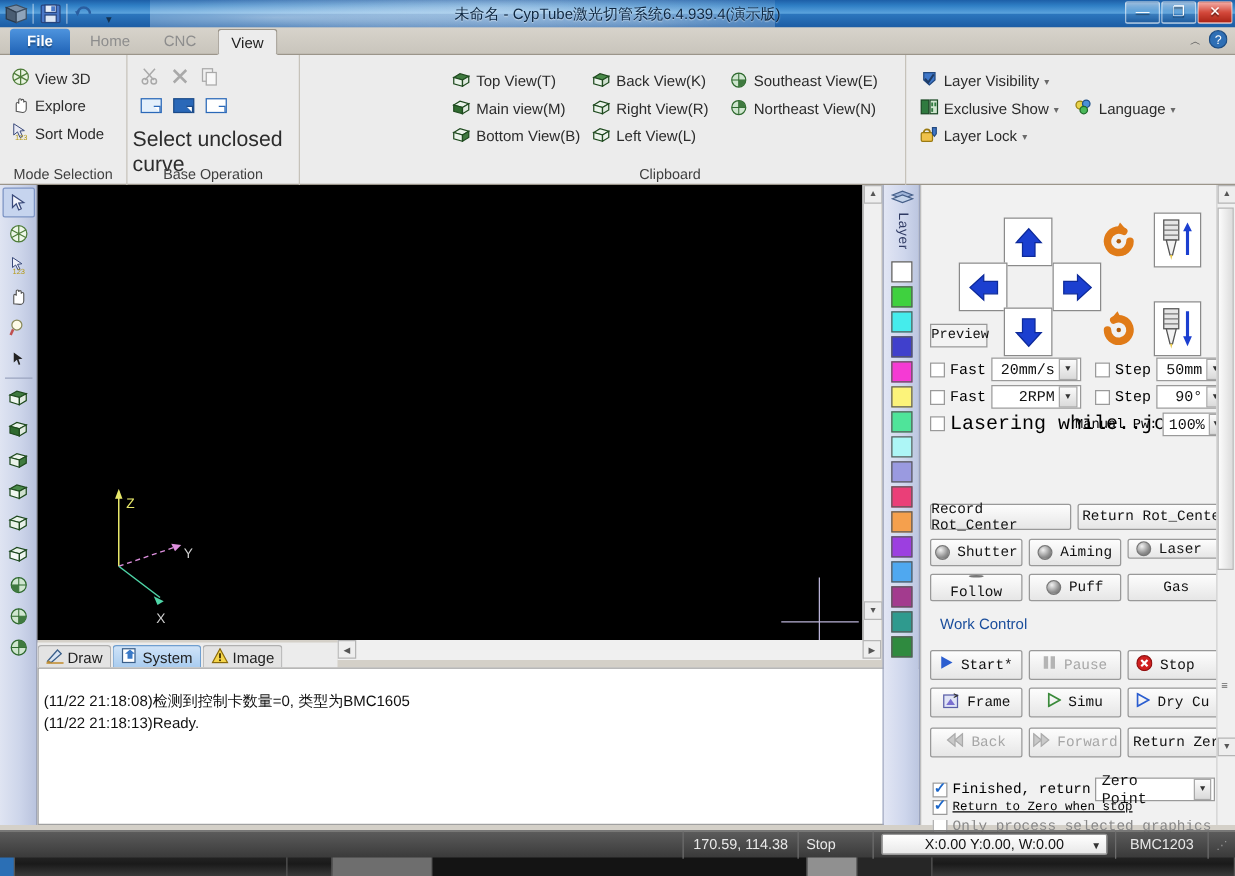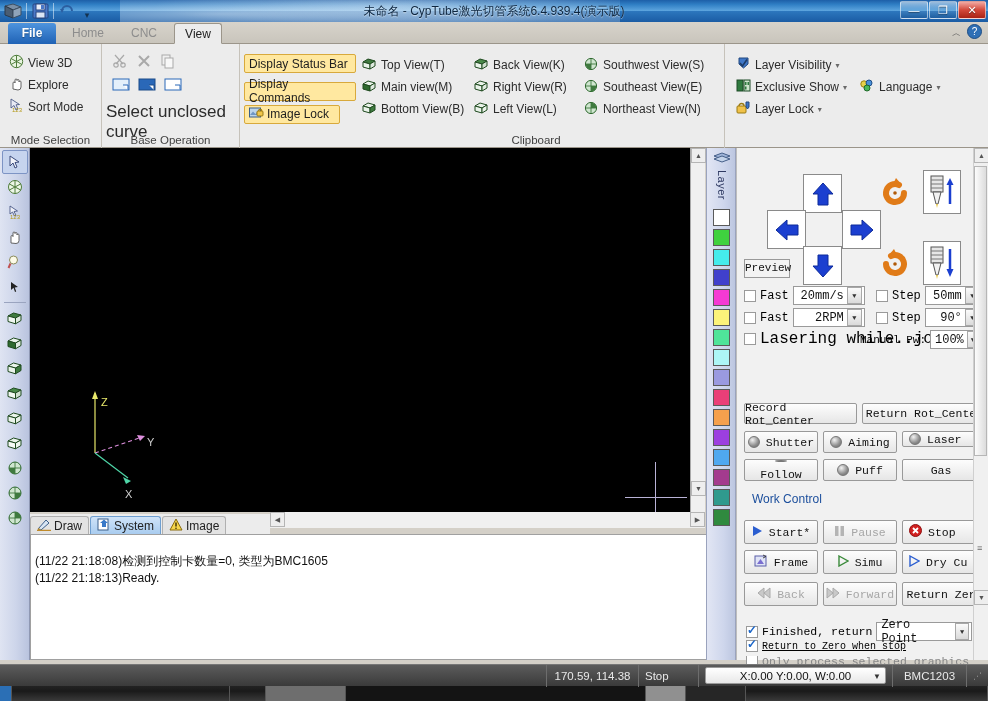--- a/index.html
+++ b/index.html
@@ -479,43 +479,20 @@
           <svg width="18" height="15" viewBox="0 0 18 15">
             <rect x="1" y="2" width="16" height="11" fill="#ffffff" stroke="#2a68b8"></rect>
             <path d="M11 8 L16 8 L16 13" fill="#fff" stroke="#2a68b8"></path>
           </svg>
         </span>
       </div>
       <div style="position:absolute;left:4px;top:58px;font-size:17px;color:#2c2c2c;">Select unclosed curve</div>
       <div class="rgroup-label">Base Operation</div>
     </div>
 
-    <div class="rgroup" style="left:240px;width:108px;border-right:none;">
-      <div style="position:absolute;left:4px;top:10px;">
-        <div style="margin-bottom:4px;">
-          <span class="yellowbtn" style="width:112px;">Display Status Bar</span>
-        </div>
-        <div style="margin-bottom:4px;">
-          <span class="yellowbtn" style="width:112px;">Display Commands</span>
-        </div>
-        <div>
-          <span class="yellowbtn" style="width:96px;">
-            <span>
-              <svg width="15" height="14" viewBox="0 0 15 14">
-                <rect x="0.5" y="2" width="11" height="9" fill="#bcd4ea" stroke="#3a5f8a"></rect>
-                <path d="M1 9 L4 5.5 L6.5 8 L9 4.5 L11 9 Z" fill="#6f96c4"></path>
-                <rect x="8" y="5" width="6" height="5" rx="1" fill="#f0c64a" stroke="#9a7a12"></rect>
-                <path d="M9.6 5 a1.6 1.6 0 0 1 3.2 0" fill="none" stroke="#9a7a12" stroke-width="1.1"></path>
-              </svg>
-            </span>
-            <span>Image Lock</span>
-          </span>
-        </div>
-      </div>
-    </div>
 
     <div class="rgroup" style="left:348px;width:377px;">
       <div style="position:absolute;left:10px;top:10px;">
         <div class="ritem">
           <span>
             <svg width="16" height="14" viewBox="0 0 16 14">
               <path d="M2 5 L7 2 L14 4 L9 7 Z" fill="#3f7a3f" stroke="#1f4a1f"></path>
               <path d="M2 5 L2 10 L9 12 L9 7 Z" fill="#eaf3ea" stroke="#1f4a1f"></path>
               <path d="M14 4 L14 9 L9 12 L9 7 Z" fill="#dfeadf" stroke="#1f4a1f"></path>
             </svg>
@@ -569,30 +546,20 @@
             <svg width="16" height="14" viewBox="0 0 16 14">
               <path d="M2 5 L7 2 L14 4 L9 7 Z" fill="#eaf3ea" stroke="#1f4a1f"></path>
               <path d="M2 5 L2 10 L9 12 L9 7 Z" fill="#eaf3ea" stroke="#1f4a1f"></path>
               <path d="M14 4 L14 9 L9 12 L9 7 Z" fill="#eaf3ea" stroke="#1f4a1f"></path>
             </svg>
           </span>
           <span>Left View(L)</span>
         </div>
       </div>
       <div style="position:absolute;left:232px;top:10px;">
-        <div class="ritem">
-          <span>
-            <svg width="16" height="14" viewBox="0 0 16 14">
-              <circle cx="8" cy="7" r="5.6" fill="#cfe6cf" stroke="#2f6a2f"></circle>
-              <path d="M8 1.4 L8 12.6 M2.6 7 L13.4 7" stroke="#2f6a2f" stroke-width="0.8"></path>
-              <path d="M8 7 L8 12.6 A5.6 5.6 0 0 1 2.6 7 Z" fill="#3f7a3f"></path>
-            </svg>
-          </span>
-          <span>Southwest View(S)</span>
-        </div>
         <div class="ritem">
           <span>
             <svg width="16" height="14" viewBox="0 0 16 14">
               <circle cx="8" cy="7" r="5.6" fill="#cfe6cf" stroke="#2f6a2f"></circle>
               <path d="M8 1.4 L8 12.6 M2.6 7 L13.4 7" stroke="#2f6a2f" stroke-width="0.8"></path>
               <path d="M8 7 L13.4 7 A5.6 5.6 0 0 1 8 12.6 Z" fill="#3f7a3f"></path>
             </svg>
           </span>
           <span>Southeast View(E)</span>
         </div>

